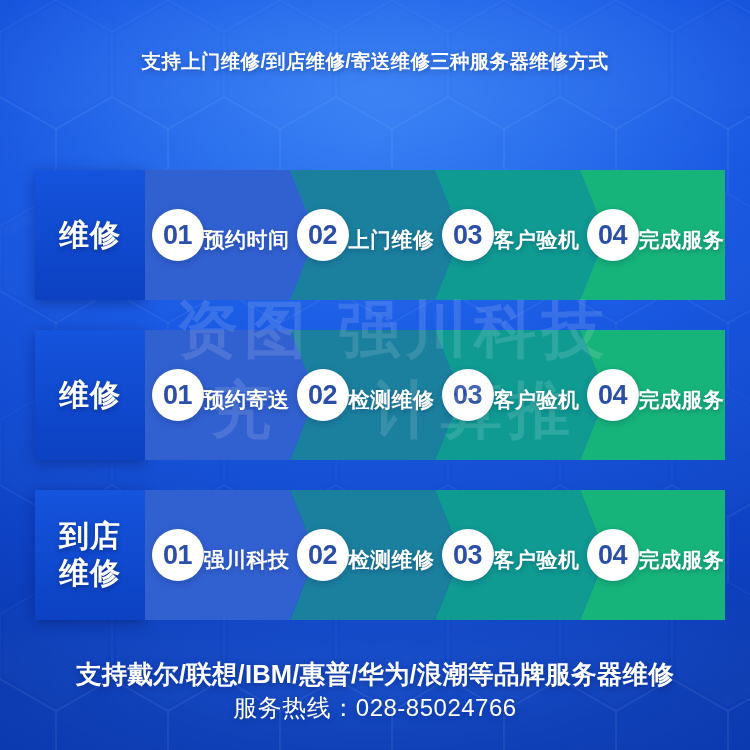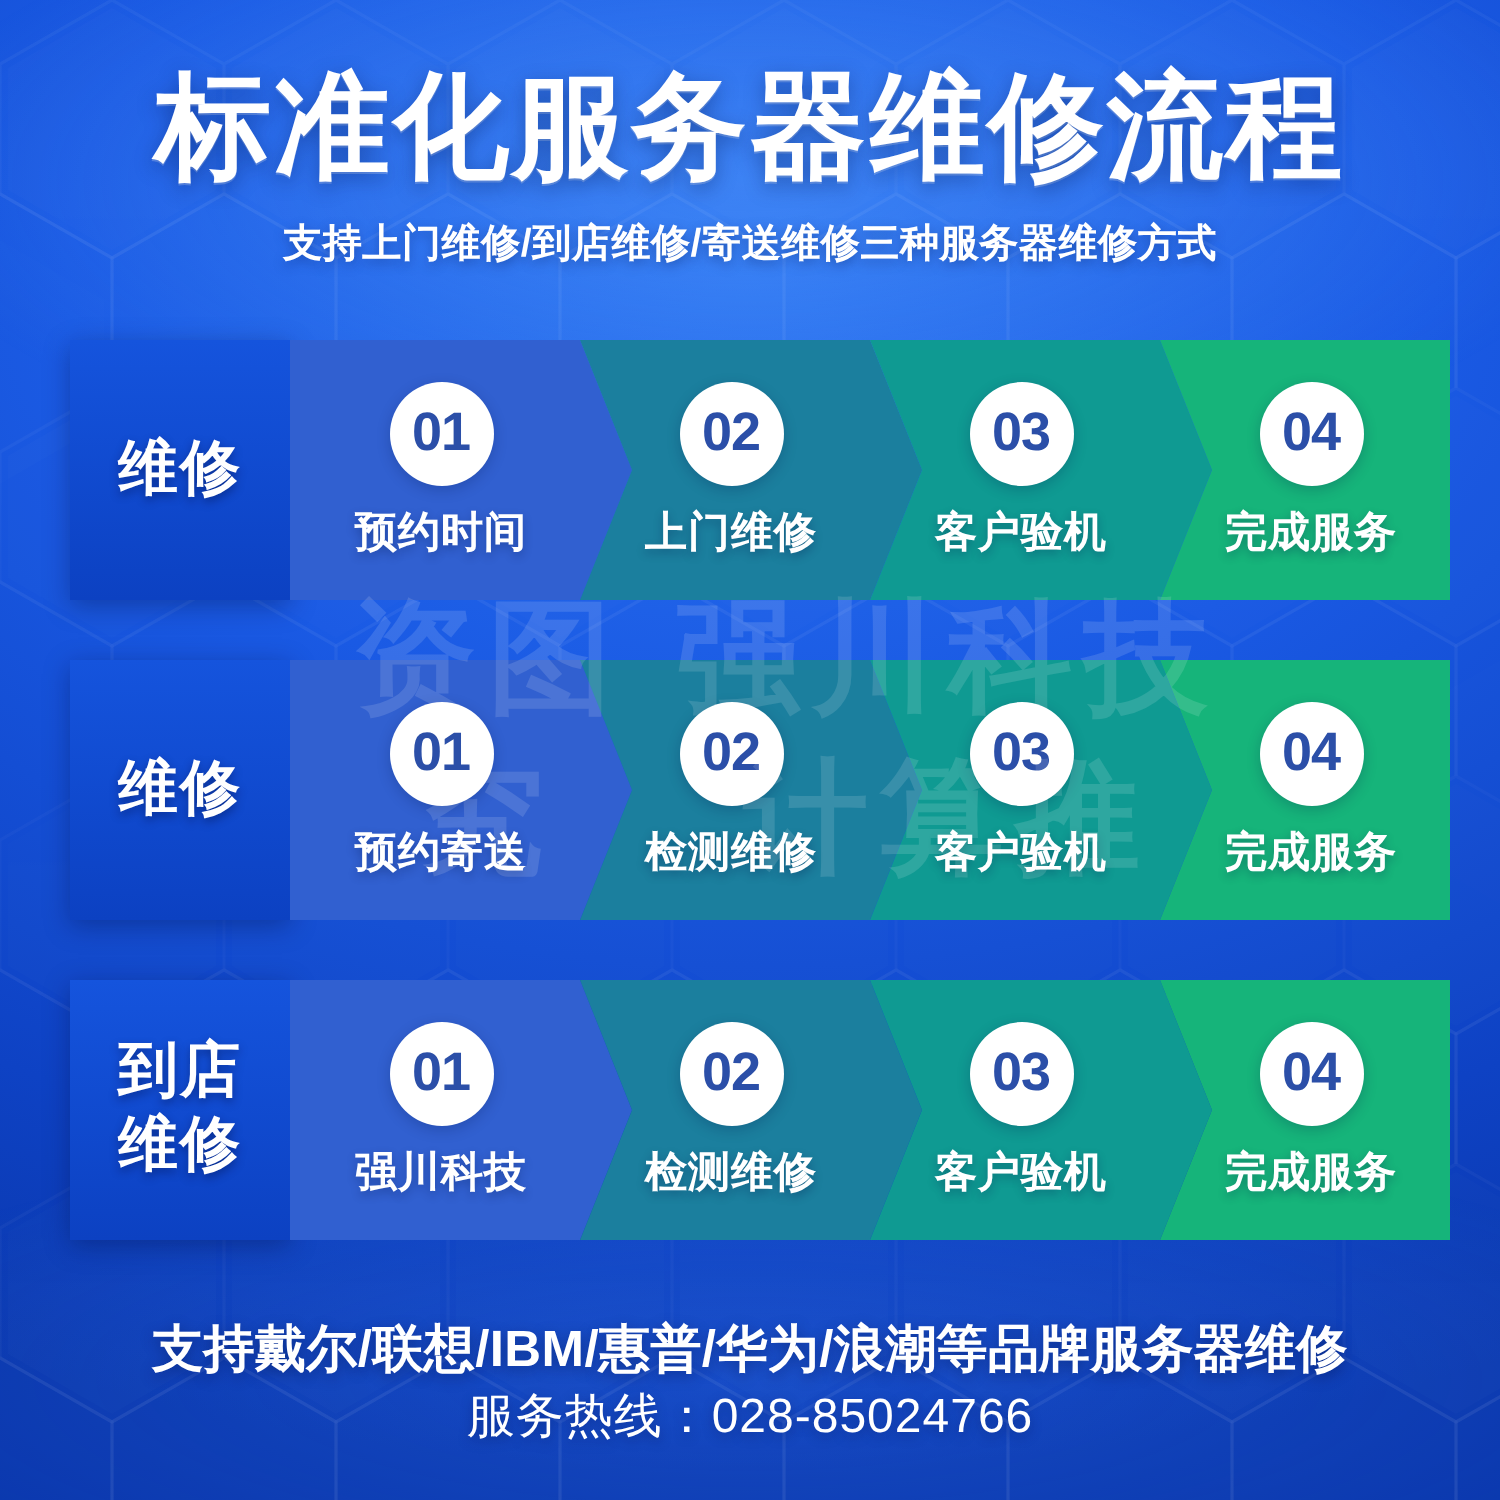--- a/index.html
+++ b/index.html
@@ -86,21 +86,21 @@
 
   .steps{
     position:absolute; left:110px; top:0; right:0; height:130px;
   }
   .step{
     position:absolute; top:0; height:130px; width:170px;
     display:flex; flex-direction:column; align-items:center; justify-content:center;
   }
   .step .inner{
     position:relative; z-index:2;
-    display:flex; flex-direction:column; align-items:center; justify-content:center;
+    display:flex; flex-direction:row; align-items:center; justify-content:center;
     margin-left:6px;
   }
   .step-num{
     width:52px; height:52px; border-radius:50%;
     background:#ffffff;
     display:flex; align-items:center; justify-content:center;
     font-size:27px; font-weight:bold; color:#2b4fa8;
     letter-spacing:-.5px;
     box-shadow:0 2px 7px rgba(0,20,70,.22);
   }
@@ -161,21 +161,20 @@
   <g opacity="0.20">
     <polygon points="0,120 52,150 52,212 0,242 -52,212 -52,150" fill="#ffffff" opacity="0.10"></polygon>
     <polygon points="750,330 802,360 802,422 750,452 698,422 698,360" fill="#ffffff" opacity="0.08"></polygon>
     <polygon points="110,690 162,720 162,782 110,812 58,782 58,720" fill="#ffffff" opacity="0.07"></polygon>
   </g>
 </svg>
 
 <div id="glow-layer"></div>
 
 <div id="header">
-  <div id="main-title">标准化服务器维修流程</div>
   <div id="subtitle">支持上门维修/到店维修/寄送维修三种服务器维修方式</div>
 </div>
 
 <div id="watermark">
   <span>资图</span>
   <span>强川科技</span>
   <span>究</span>
   <span>计算推</span>
 </div>
 

